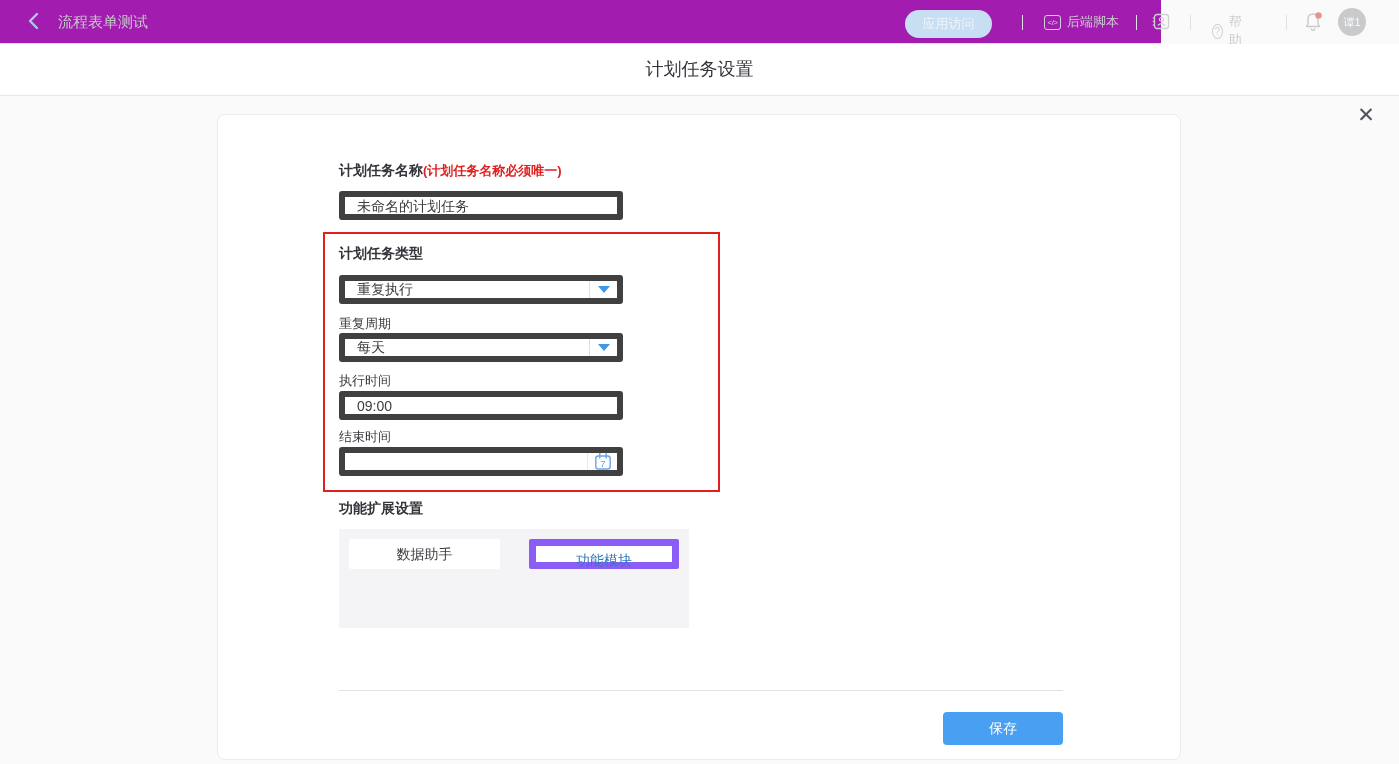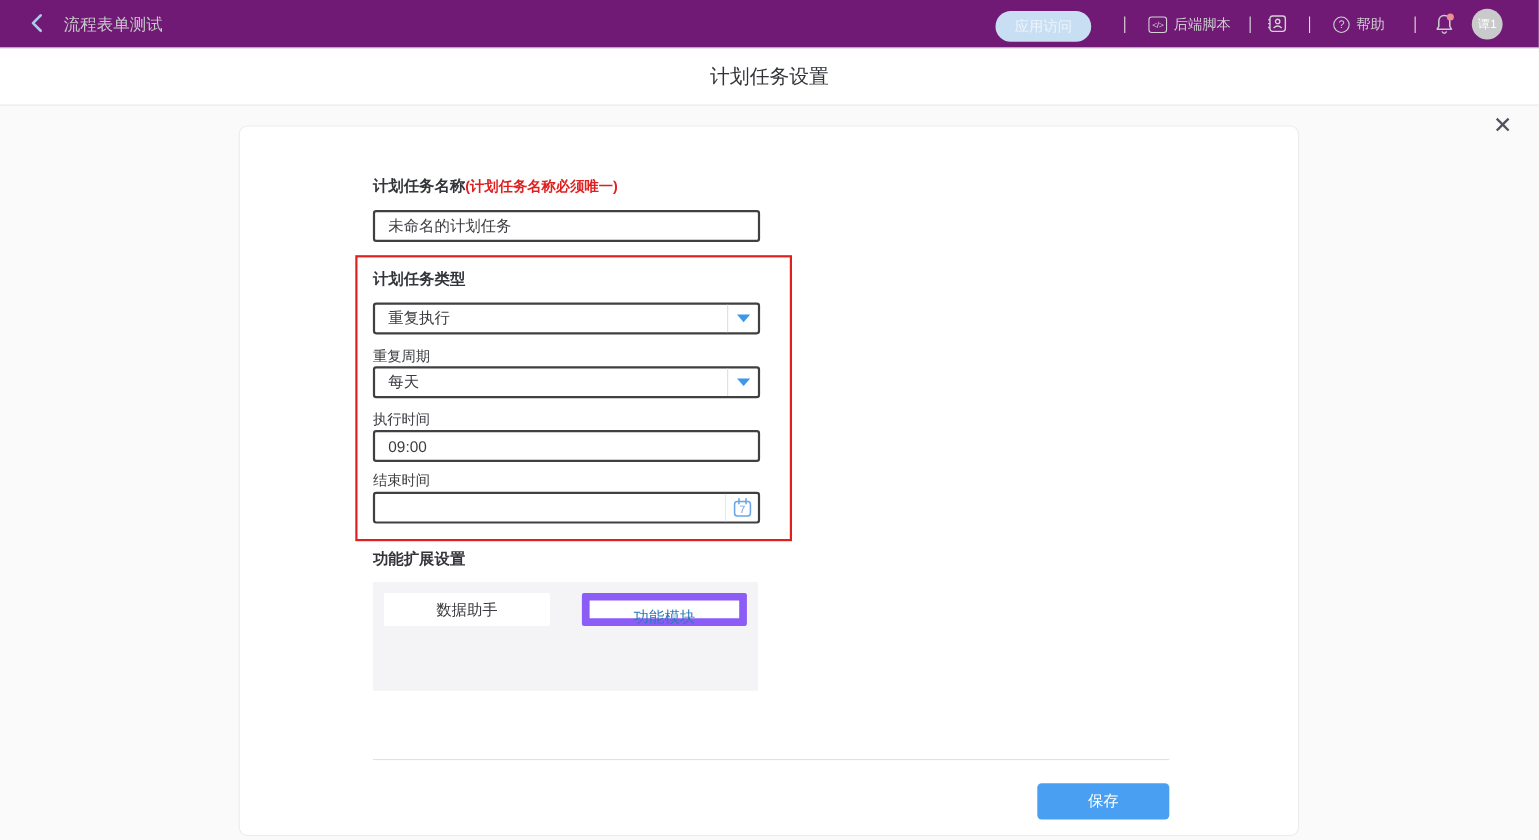--- a/index.html
+++ b/index.html
@@ -2,42 +2,42 @@
 <html><head>
 <meta charset="utf-8">
 <style>
   * { margin:0; padding:0; box-sizing:border-box; }
   html,body { background:#fafafa; }
   body { font-family:"Liberation Sans","DejaVu Sans",sans-serif; }
   .screen { position:relative; width:1399px; height:764px; background:#fafafa; overflow:hidden; }
   .abs { position:absolute; }
 
   
-  .topbar { position:absolute; left:0; top:0; width:1399px; height:44px; background:#701a75; border-bottom:1px solid #e3e4e5; }
+  .topbar { position:absolute; left:0; top:0; width:1161px; height:44px; background:#a21caf; border-bottom:1px solid #e3e4e5; }
   .tb-back { left:24px; top:11px; width:20px; height:20px; cursor:pointer; }
   .tb-title { left:58px; top:13px; font-size:15px; color:#c6c8ca; }
   .tb-pill { left:905px; top:10px; width:87px; height:28px; border-radius:14px; background:#c8def2; color:#edf5fc; font-size:13px; text-align:center; line-height:28px; cursor:pointer; }
   .tb-sep { top:15px; width:1px; height:15px; background:#e0e1e2; }
   .tb-item { top:13px; display:flex; align-items:center; gap:6px; color:#cbcccd; font-size:13px; cursor:pointer; }
   .mini-box { width:17px; height:15px; border:1px solid #d2d3d4; border-radius:3px; font-size:8px; line-height:13px; text-align:center; color:#d2d3d4; letter-spacing:-0.5px; }
   .q-circle { width:15px; height:15px; border:1px solid #d0d1d2; border-radius:50%; font-size:10px; line-height:13px; text-align:center; color:#d0d1d2; }
   .tb-avatar { left:1338px; top:8px; width:28px; height:28px; border-radius:50%; background:#c9cacb; color:#fdfdfd; font-size:11px; text-align:center; line-height:28px; cursor:pointer; }
 
   
   .dlg-header { position:absolute; left:0; top:44px; width:1399px; height:52px; background:#ffffff; border-bottom:1px solid #e8e8e8; }
   .dlg-title { width:100%; text-align:center; line-height:51px; font-size:18px; color:#32343a; font-weight:500; }
   .dlg-close { left:1352px; top:57px; width:28px; height:28px; font-size:21px; line-height:28px; text-align:center; color:#4e535c; cursor:pointer; background:none; border:none; }
 
   
   .card { position:absolute; left:217px; top:114px; width:964px; height:646px; background:#ffffff; border:1px solid #ececec; border-radius:8px; }
   .lbl-b { font-size:14px; font-weight:bold; color:#33353a; }
   .lbl-r { font-size:13px; color:#3a3c40; }
   .red-note { color:#e01f1f; font-weight:bold; font-size:13px; }
 
-  .field { left:121px; width:352px; height:29px; border:2px solid #404040; border-radius:3px; background:#fff; }
+  .field { left:121px; width:284px; height:29px; border:6px solid #404040; border-radius:3px; background:#fff; }
   .field input { width:100%; height:100%; border:none; outline:none; background:transparent; font-size:14px; color:#3a3c40; padding:0 12px; font-family:inherit; }
   .selectbox { display:flex; align-items:center; cursor:pointer; }
   .selectbox .sel-text { flex:1; padding:0 12px; font-size:14px; color:#3a3c40; line-height:27px; }
   .arrow-seg { width:28px; height:100%; border-left:1px solid #dcdfe6; display:flex; align-items:center; justify-content:center; }
   .tri-down { width:0; height:0; border-left:6px solid transparent; border-right:6px solid transparent; border-top:7px solid #3e97e9; }
 
   .annotation { left:105px; top:117px; width:397px; height:260px; border:2px solid #e01f1f; pointer-events:none; }
 
   .date-seg { width:30px; height:100%; border-left:1px solid #e6e9ee; display:flex; align-items:center; justify-content:center; cursor:pointer; }
 

